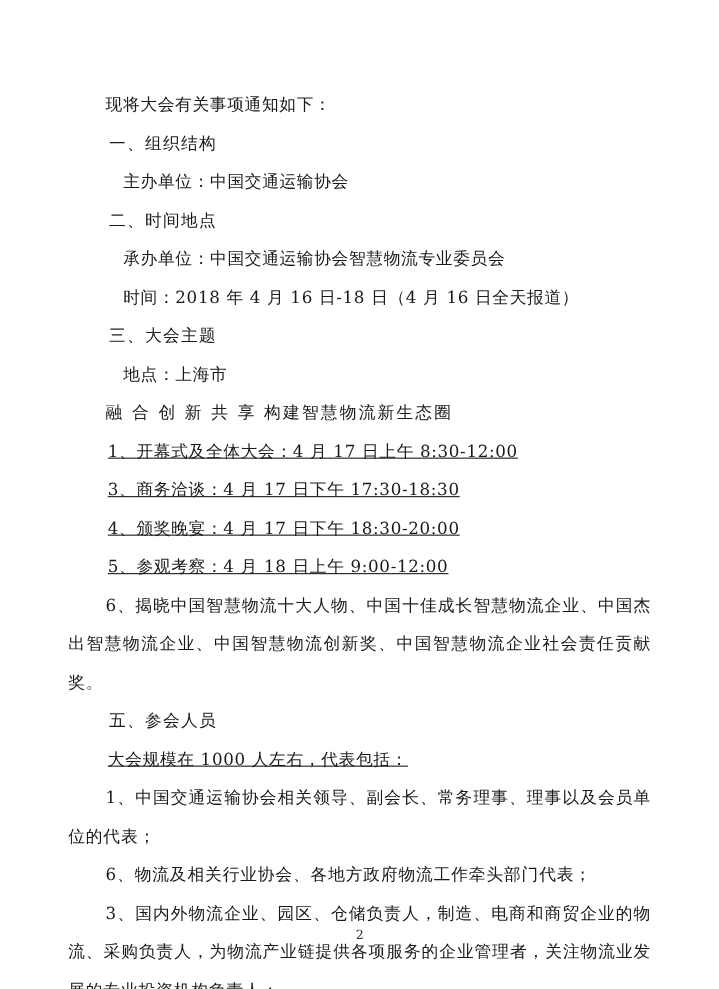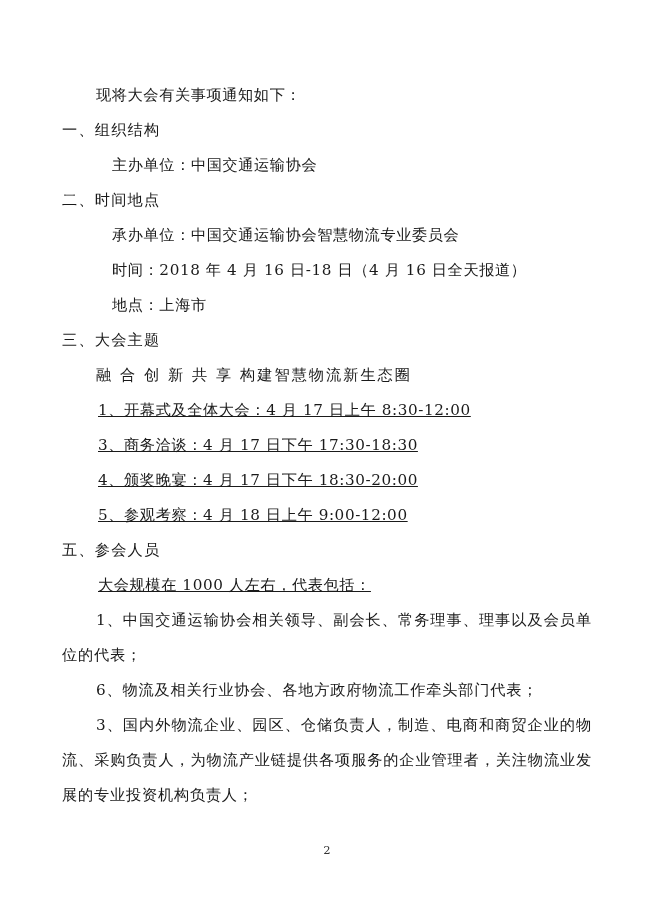--- a/index.html
+++ b/index.html
@@ -37,20 +37,21 @@
     white-space: normal;
     text-align: justify;
     text-justify: inter-ideograph;
     letter-spacing: 0.8px;
   }
   .flow-indent {
     text-indent: 34px;
   }
   .heading {
     letter-spacing: 1.2px;
+    margin-left: 37px;
   }
   .theme-line {
     padding-left: 34px;
     letter-spacing: 2px;
   }
   .page-number {
     position: absolute;
     left: 0;
     right: 0;
     bottom: 42px;
@@ -67,29 +68,30 @@
   <div class="doc-body">
 
     <p class="para indent-1">现将大会有关事项通知如下：</p>
 
     <p class="para heading">一、组织结构</p>
     <p class="para indent-2">主办单位：中国交通运输协会</p>
     <p class="para heading">二、时间地点</p>
 
     <p class="para indent-2">承办单位：中国交通运输协会智慧物流专业委员会</p>
     <p class="para indent-2">时间：2018 年 4 月 16 日-18 日（4 月 16 日全天报道）</p>
+    <p class="para heading">三、大会主题</p>
+
     <p class="para indent-2">地点：上海市</p>
-
-    <p class="para heading">三、大会主题</p>
     <p class="para theme-line">融 合  创 新  共 享  构建智慧物流新生态圈</p>
 
     <p class="para indent-3">1、开幕式及全体大会：4 月 17 日上午 8:30-12:00</p>
     <p class="para indent-3">3、商务洽谈：4 月 17 日下午 17:30-18:30</p>
     <p class="para indent-3">4、颁奖晚宴：4 月 17 日下午 18:30-20:00</p>
     <p class="para indent-3">5、参观考察：4 月 18 日上午 9:00-12:00</p>
+    <p class="para flow flow-indent">6、揭晓中国智慧物流十大人物、中国十佳成长智慧物流企业、中国杰出智慧物流企业、中国智慧物流创新奖、中国智慧物流企业社会责任贡献奖。</p>
 
     <p class="para heading">五、参会人员</p>
     <p class="para indent-3">大会规模在 1000 人左右，代表包括：</p>
     <p class="para flow flow-indent">1、中国交通运输协会相关领导、副会长、常务理事、理事以及会员单位的代表；</p>
     <p class="para flow flow-indent">6、物流及相关行业协会、各地方政府物流工作牵头部门代表；</p>
     <p class="para flow flow-indent">3、国内外物流企业、园区、仓储负责人，制造、电商和商贸企业的物流、采购负责人，为物流产业链提供各项服务的企业管理者，关注物流业发展的专业投资机构负责人；</p>
 
   </div>
 
   <div class="page-number">2</div>

